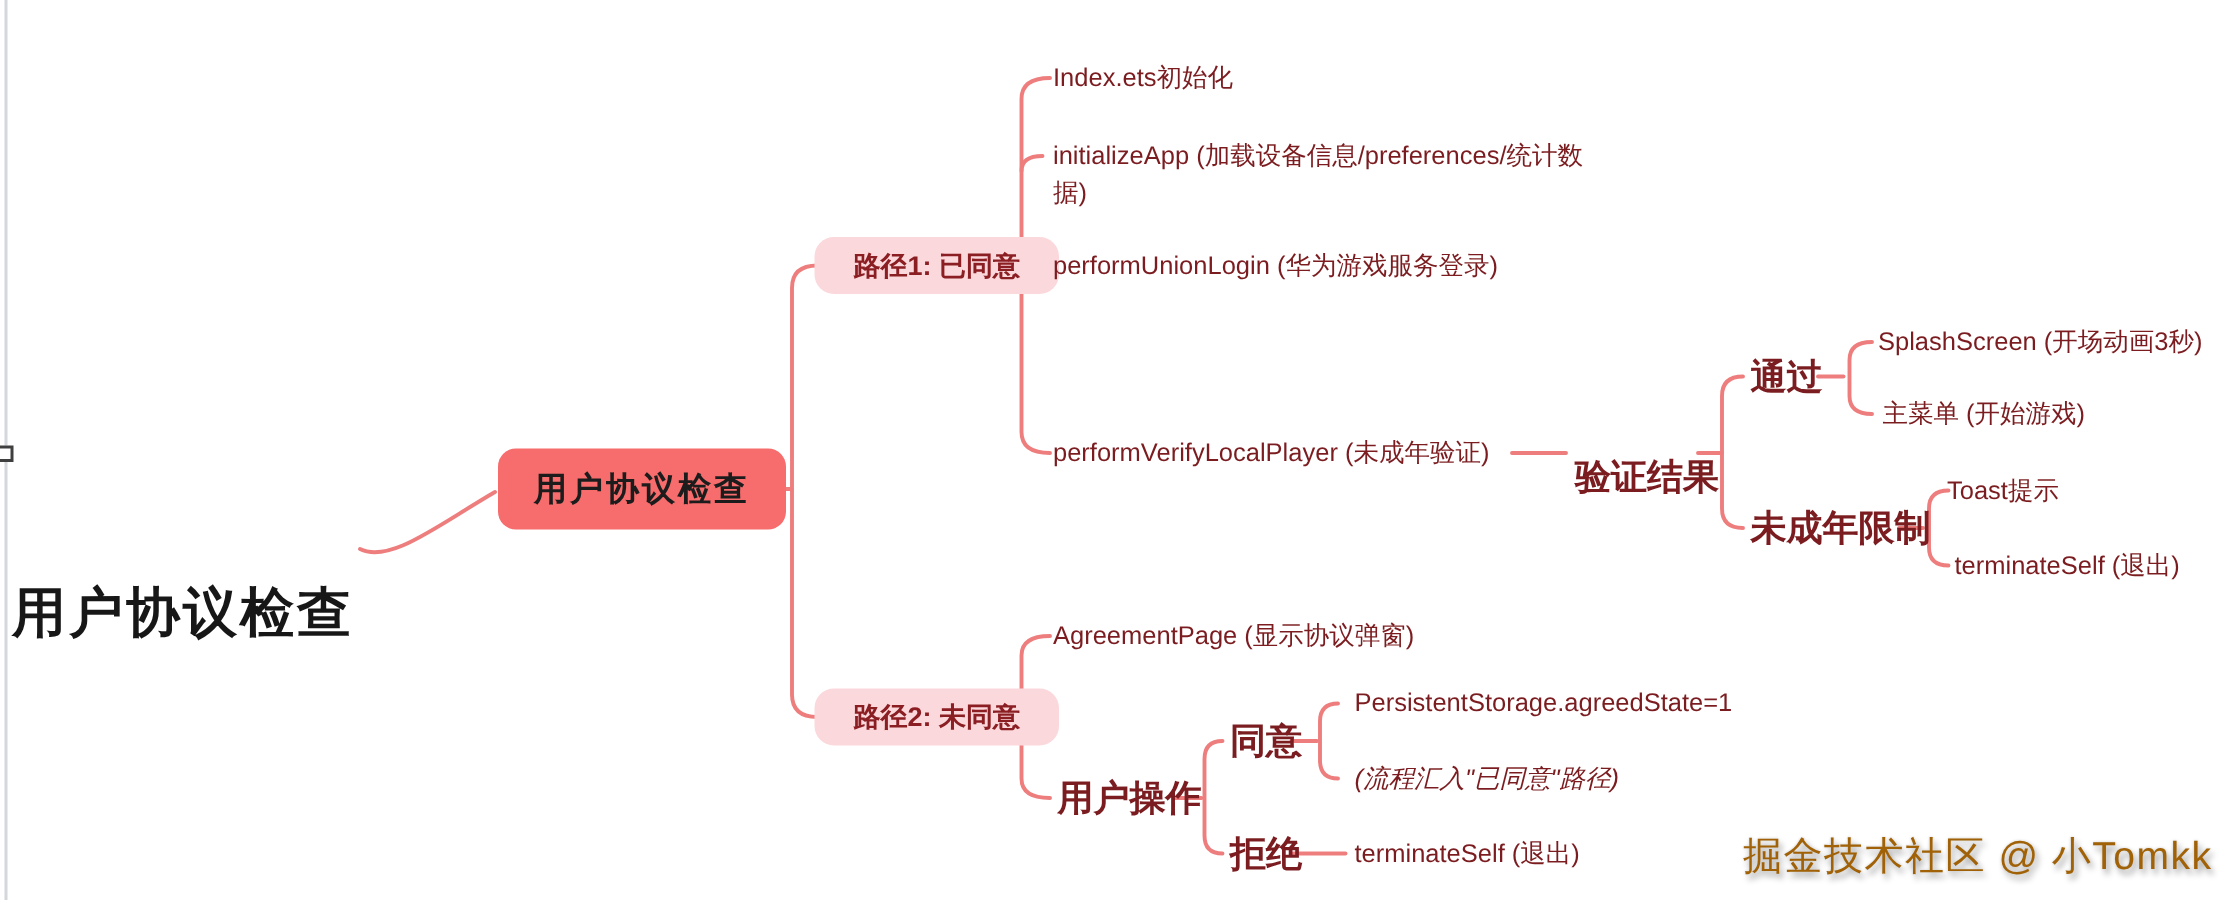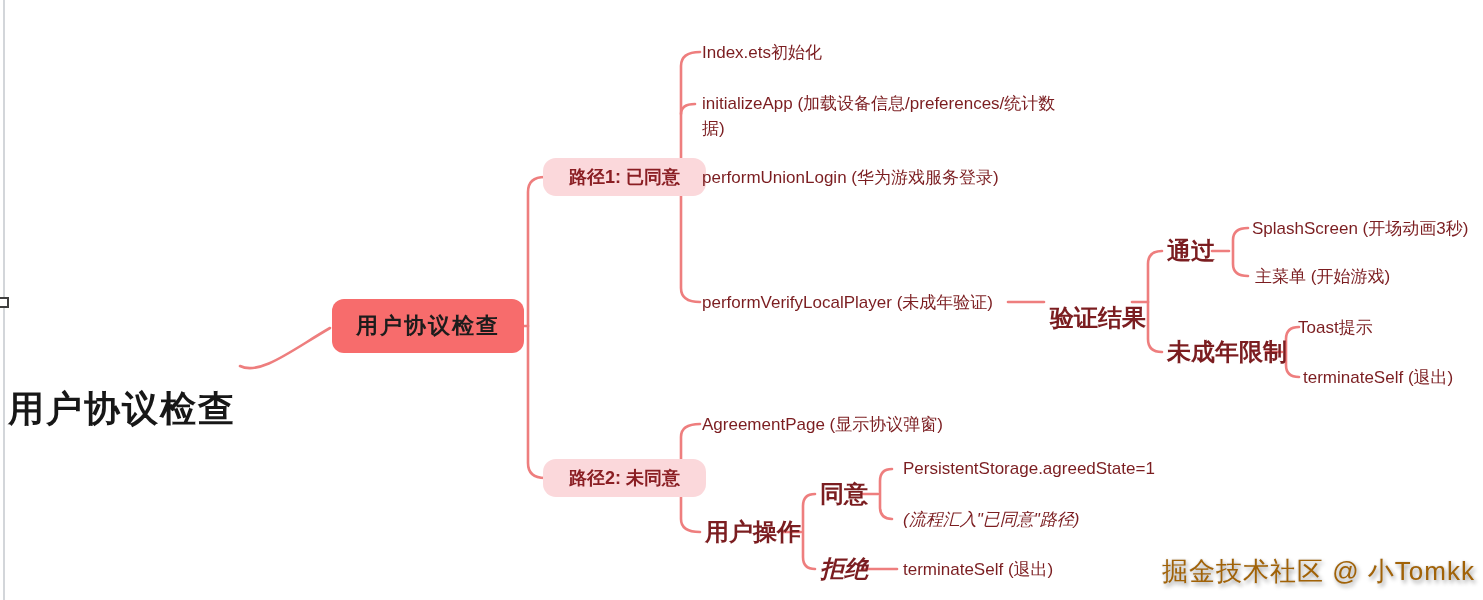--- a/index.html
+++ b/index.html
@@ -132,16 +132,16 @@
 <div class="abs vcenter leaf" style="left:1255px;top:276px;">主菜单 (开始游戏)</div>
 <div class="abs vcenter topic" style="left:1167px;top:352px;">未成年限制</div>
 <div class="abs vcenter leaf" style="left:1298px;top:327px;text-align:center;">Toast提示</div>
 <div class="abs vcenter leaf" style="left:1303px;top:377px;">terminateSelf (退出)</div>
 
 <div class="abs vcenter leaf" style="left:702px;top:424px;">AgreementPage (显示协议弹窗)</div>
 <div class="abs vcenter topic" style="left:705px;top:532px;">用户操作</div>
 <div class="abs vcenter topic" style="left:820px;top:494px;">同意</div>
 <div class="abs vcenter leaf" style="left:903px;top:469px;text-align:center;">PersistentStorage.agreedState=1</div>
 <div class="abs vcenter leaf italic" style="left:903px;top:519px;">(流程汇入"已同意"路径)</div>
-<div class="abs vcenter topic" style="left:820px;top:569px;font-style:italic;">拒绝</div>
+<div class="abs vcenter topic" style="left:820px;top:569px;">拒绝</div>
 <div class="abs vcenter leaf" style="left:903px;top:569px;">terminateSelf (退出)</div>
 
 <div class="abs vcenter watermark">掘金技术社区 @ 小Tomkk</div>
 
 </body></html>

